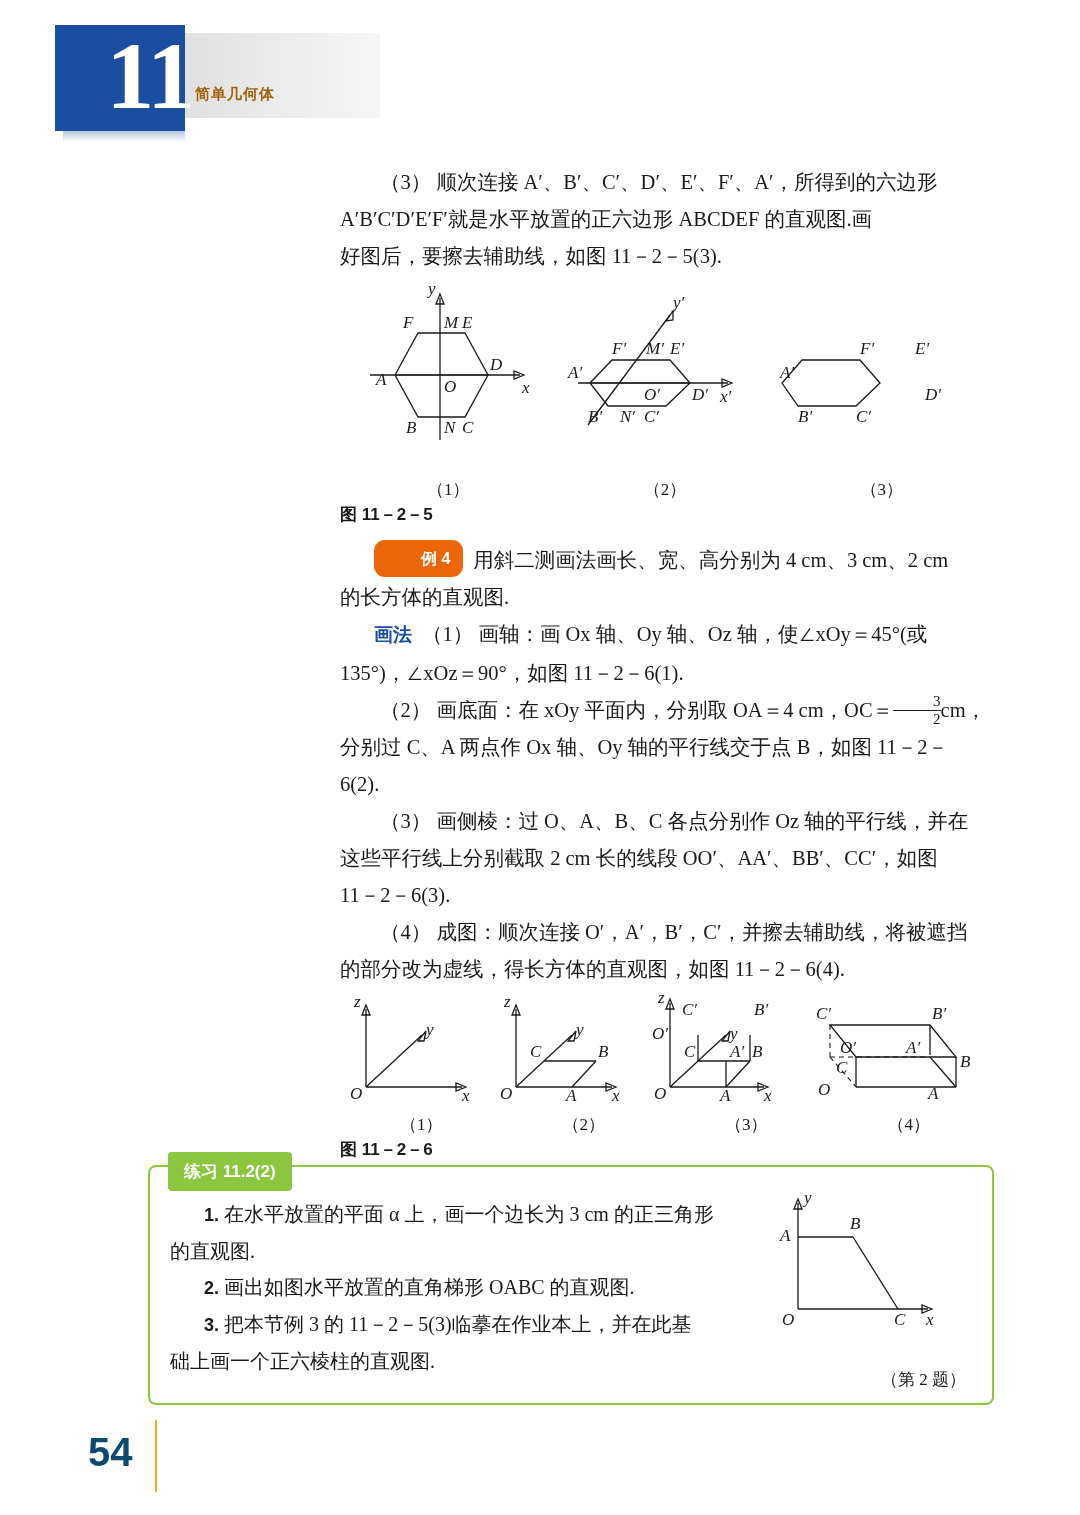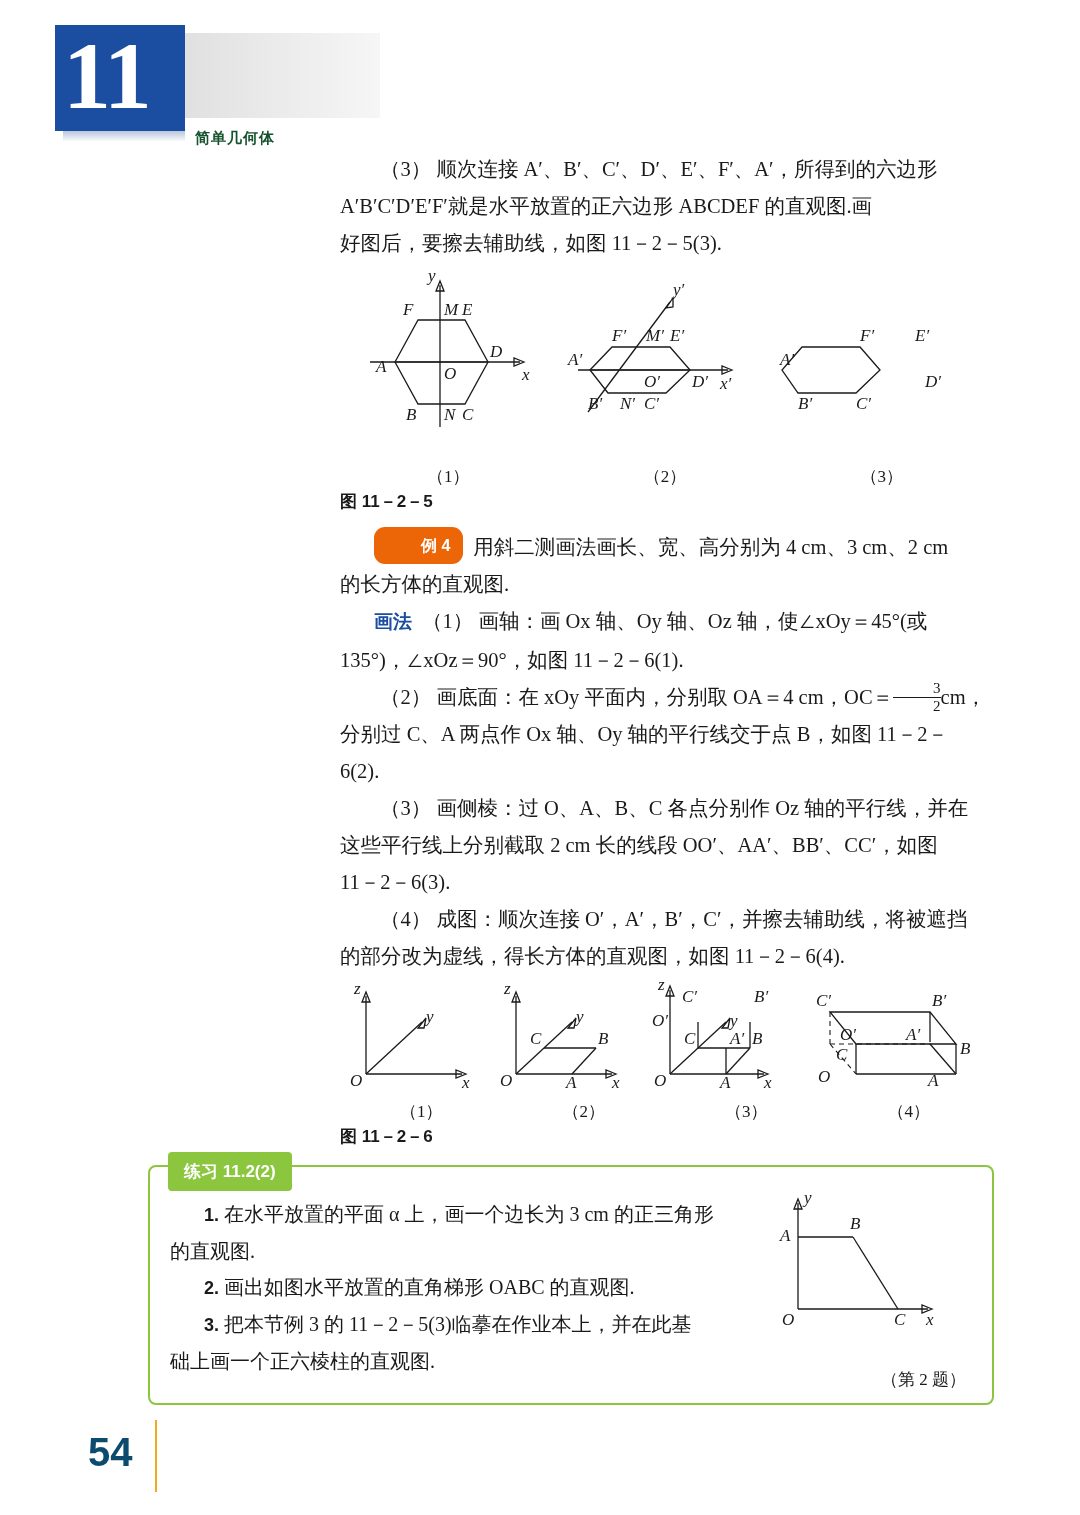--- a/index.html
+++ b/index.html
@@ -7,28 +7,28 @@
     width:1080px;height:1515px;position:relative;background:#ffffff;
     font-family:"Liberation Serif", serif;color:#1a1a1a;overflow:hidden;
   }
   
   .chap-wrap{position:absolute;left:55px;top:25px;width:330px;height:115px;}
   .chap-grey{position:absolute;left:60px;top:8px;width:265px;height:85px;
      background:linear-gradient(90deg,#d8d8d8 0%,#e9e9e9 55%,#f6f6f6 100%);}
   .chap-blue{position:absolute;left:0;top:0;width:130px;height:106px;background:#1b4ea0;}
   .chap-num{position:absolute;left:8px;top:-8px;width:130px;height:118px;
      color:#ffffff;font-family:"Liberation Serif",serif;font-weight:bold;
-     font-size:96px;letter-spacing:-2px;line-height:118px;text-align:left;}
+     font-size:96px;letter-spacing:-2px;line-height:118px;text-align:right;}
   .chap-title{position:absolute;left:140px;top:60px;font-family:"Liberation Sans",sans-serif;
-     font-weight:bold;font-size:15px;color:#14532d;letter-spacing:1px;margin-top:44px;}
+     font-weight:bold;font-size:15px;color:#a16207;letter-spacing:1px;}
   .chap-blue-sh{position:absolute;left:8px;top:106px;width:122px;height:11px;
      background:linear-gradient(180deg,#b9c6dc,#ffffff);}
 
   
-  .col{position:absolute;left:340px;top:152px;width:650px;}
+  .col{position:absolute;left:340px;top:165px;width:650px;}
   p{margin:0 0 2px 0;font-size:20.5px;line-height:35px;text-align:justify;}
   .ind{text-indent:40px;}
   .frac{display:inline-block;vertical-align:-7px;text-align:center;font-size:15px;line-height:1.05;}
   .frac .den{border-top:1px solid #1a1a1a;display:block;padding-top:1px;}
 
   
   .tag-eg{display:inline-block;background:#ec6608;color:#fff;border-radius:11px;
      padding:1px 13px;font-family:"Liberation Sans",sans-serif;font-size:16px;
      font-weight:bold;margin-right:10px;vertical-align:3px;}
   .lbl-blue{color:#1b4ea0;font-family:Liberation Mono, monospace;font-weight:bold;

